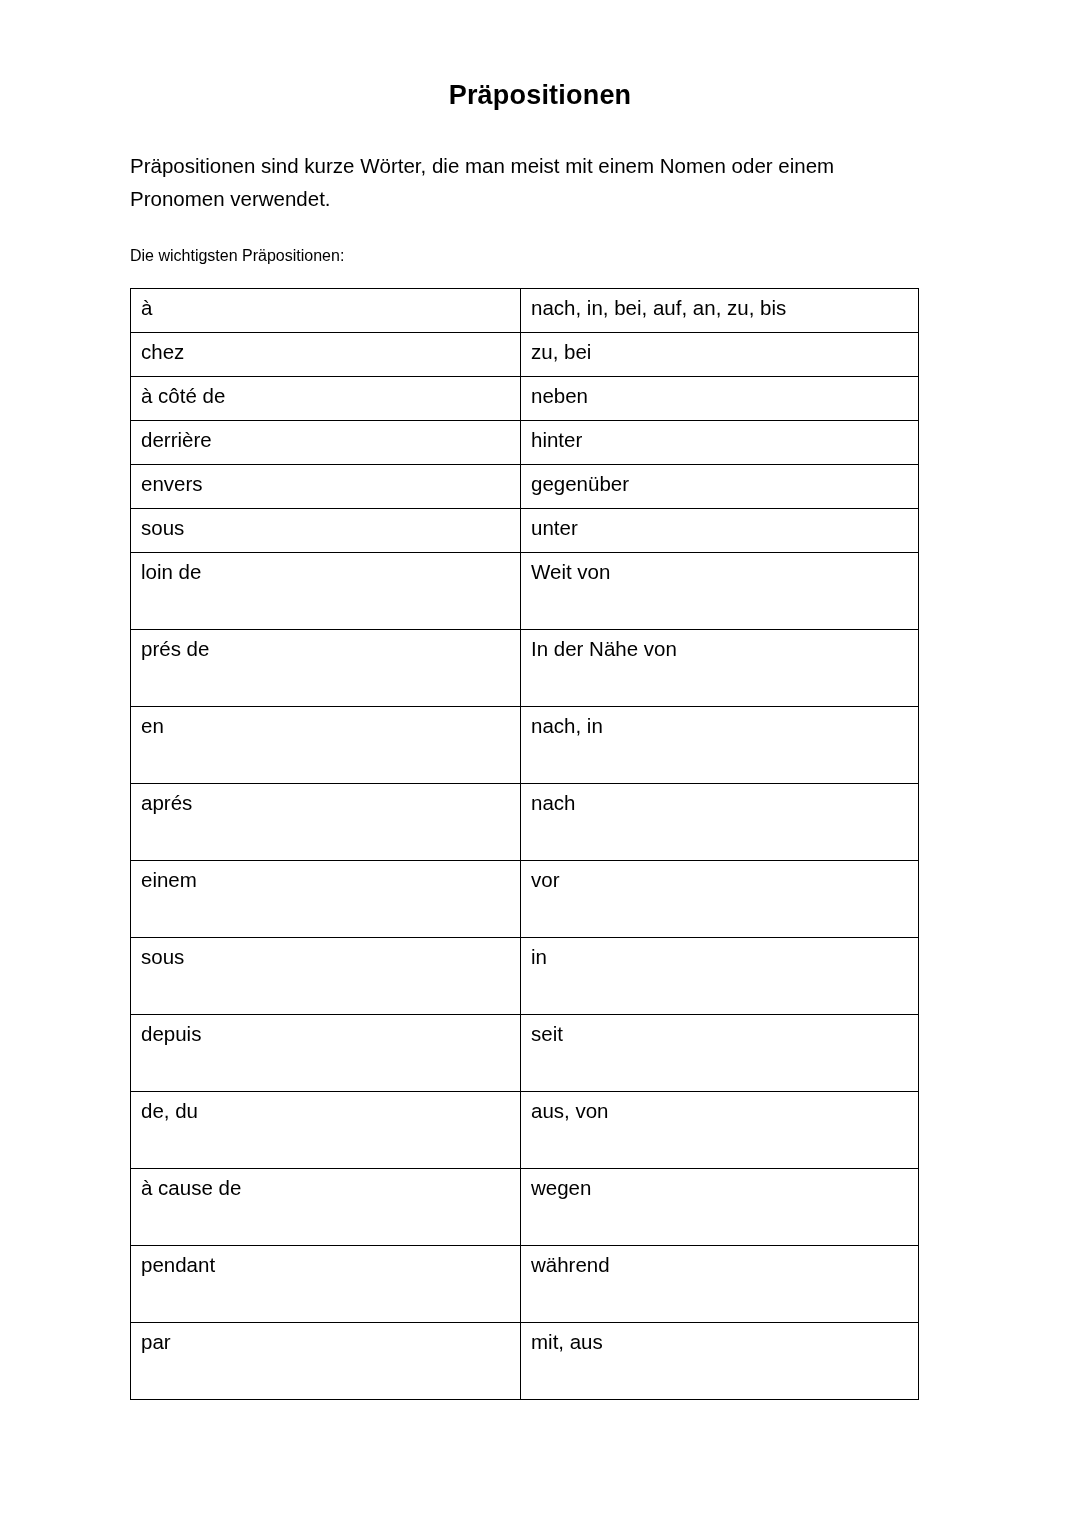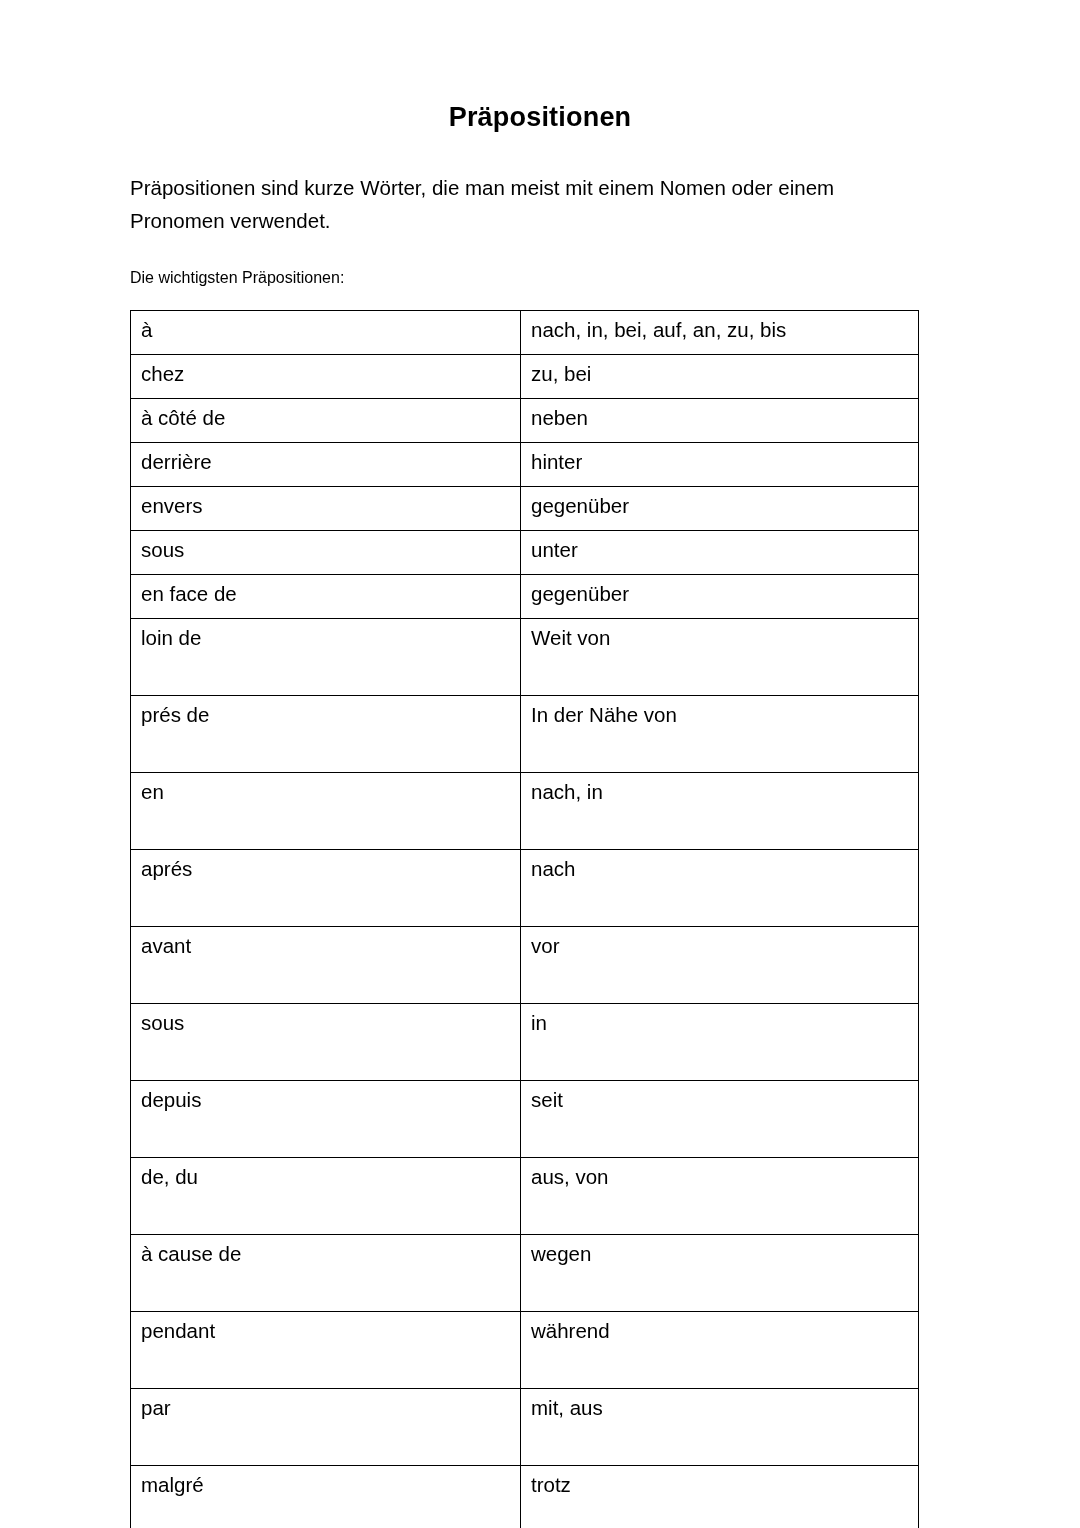--- a/index.html
+++ b/index.html
@@ -11,21 +11,21 @@
     position: relative;
     width: 1080px;
     height: 1528px;
     background: #ffffff;
     color: #000000;
     font-family: "Liberation Sans", "DejaVu Sans", sans-serif;
     overflow: hidden;
     box-sizing: border-box;
   }
   .doc-title {
-    padding-top: 102px;
+    padding-top: 80px;
     text-align: center;
     font-size: 27px;
     font-weight: bold;
     letter-spacing: 0.2px;
   }
   .intro {
     margin: 38px 0 0 130px;
     width: 830px;
     font-size: 20.5px;
     line-height: 33px;
@@ -90,42 +90,38 @@
           <td>hinter</td>
         </tr>
         <tr class="short">
           <td>envers</td>
           <td>gegenüber</td>
         </tr>
         <tr class="short">
           <td>sous</td>
           <td>unter</td>
         </tr>
-        <tr class="short">
-          <td>en face de</td>
-          <td>gegenüber</td>
-        </tr>
         <tr class="tall">
           <td>loin de</td>
           <td>Weit von</td>
         </tr>
         <tr class="tall">
           <td>prés de</td>
           <td>In der Nähe von</td>
         </tr>
         <tr class="tall">
           <td>en</td>
           <td>nach, in</td>
         </tr>
         <tr class="tall">
           <td>aprés</td>
           <td>nach</td>
         </tr>
         <tr class="tall">
-          <td>avant</td>
+          <td>einem</td>
           <td>vor</td>
         </tr>
         <tr class="tall">
           <td>sous</td>
           <td>in</td>
         </tr>
         <tr class="tall">
           <td>depuis</td>
           <td>seit</td>
         </tr>
@@ -138,20 +134,16 @@
           <td>wegen</td>
         </tr>
         <tr class="tall">
           <td>pendant</td>
           <td>während</td>
         </tr>
         <tr class="tall">
           <td>par</td>
           <td>mit, aus</td>
         </tr>
-        <tr class="tall">
-          <td>malgré</td>
-          <td>trotz</td>
-        </tr>
       </tbody>
   </table>
 
 </div>
 
 </body></html>

